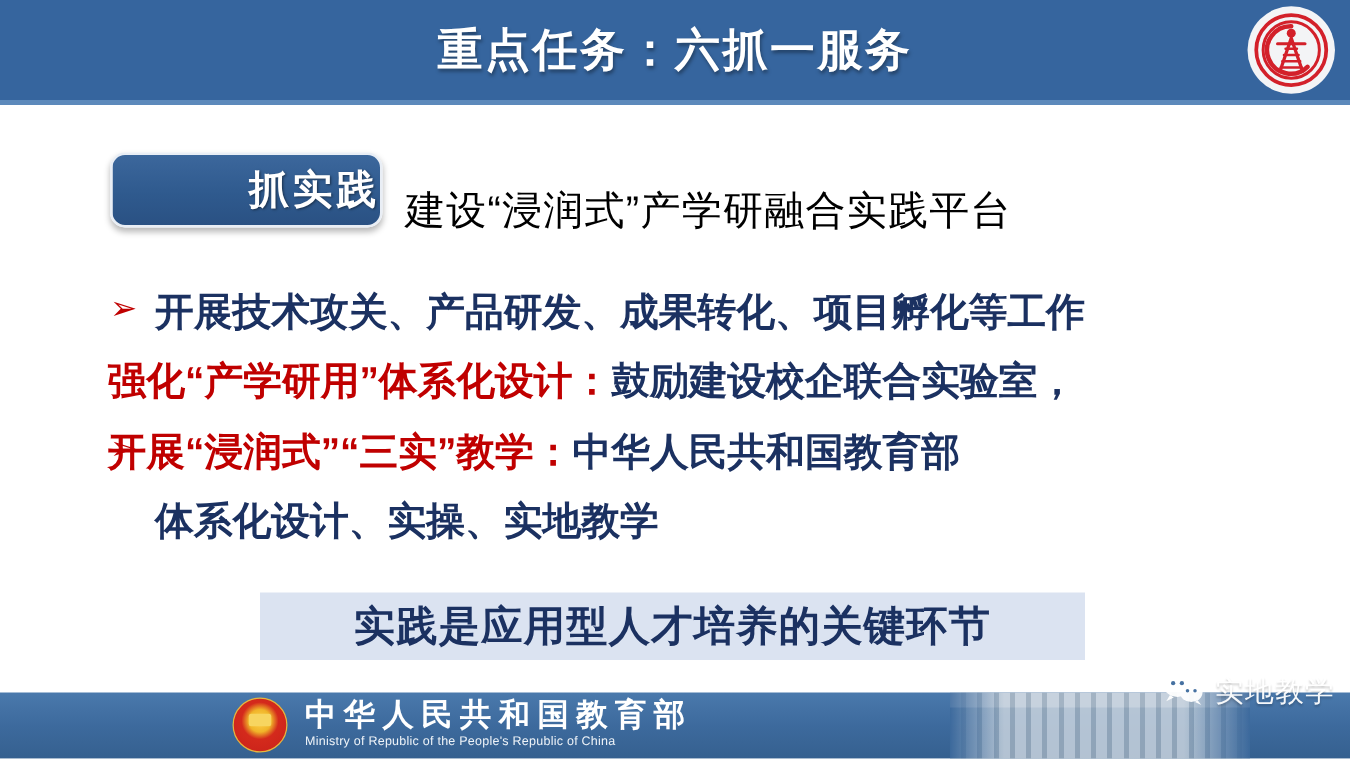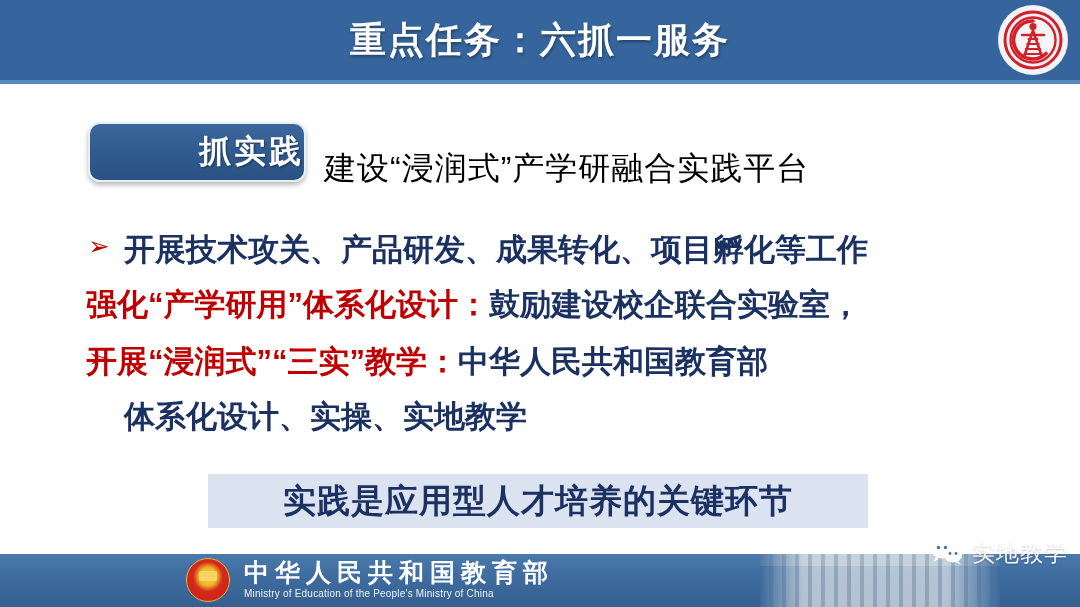--- a/index.html
+++ b/index.html
@@ -271,21 +271,21 @@
     <span class="summary-text">实践是应用型人才培养的关键环节</span>
   </div>
 
   <div class="footer-band">
     <div class="footer-building-sky"></div>
     <div class="footer-building"></div>
     <div class="footer-moe">
       <div class="moe-emblem"></div>
       <div class="moe-texts">
         <span class="moe-cn">中华人民共和国教育部</span>
-        <span class="moe-en">Ministry of Education of the People's Ministry of China</span>
+        <span class="moe-en">Ministry of Republic of the People's Republic of China</span>
       </div>
     </div>
   </div>
 
   <div class="watermark">
     <span>
       <svg width="34" height="26" viewBox="0 0 34 26" aria-hidden="true">
         <ellipse cx="12" cy="10.5" rx="11" ry="9" fill="#ffffff"></ellipse>
         <path d="M6 18 L3 23 L9 20 Z" fill="#ffffff"></path>
         <circle cx="8.5" cy="8.5" r="1.7" fill="#3d6a9d"></circle>

